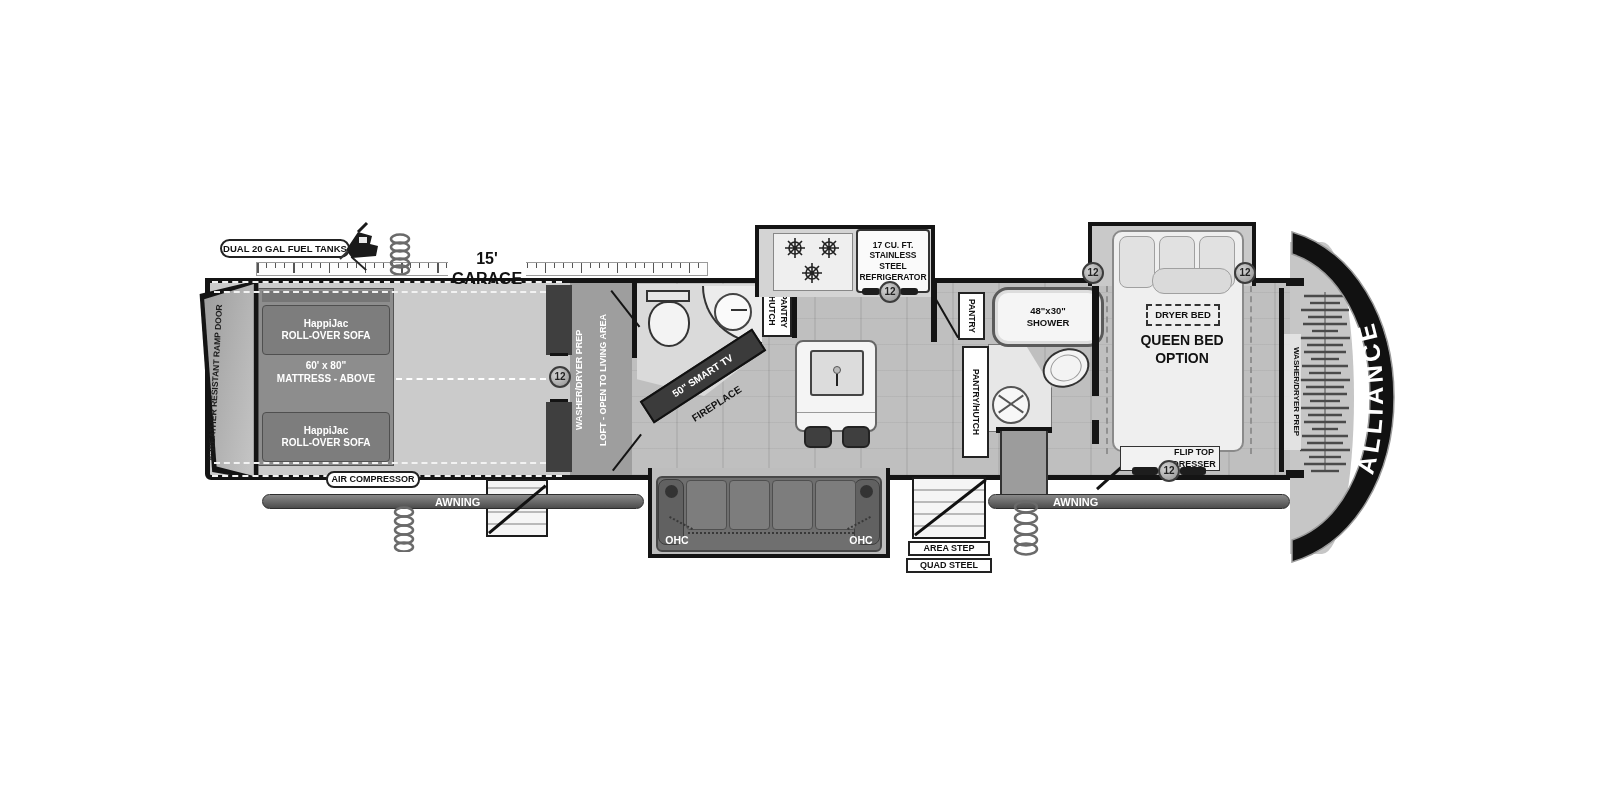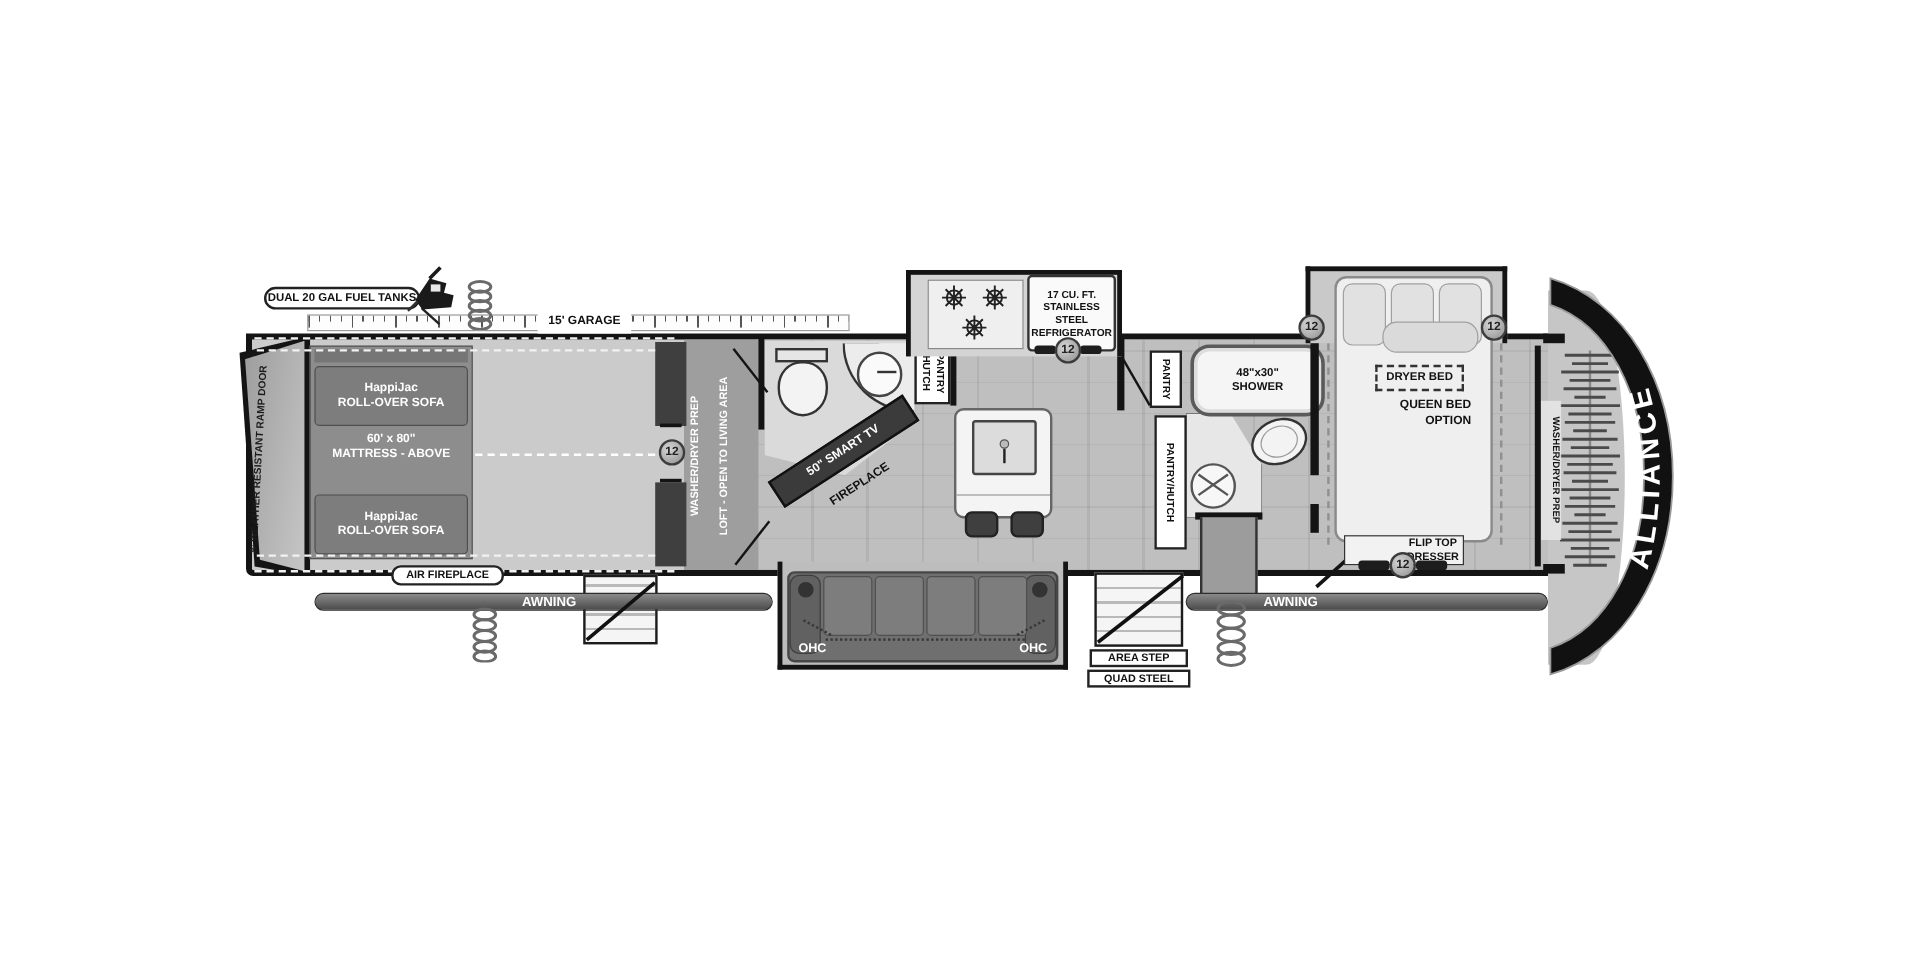--- a/index.html
+++ b/index.html
@@ -64,21 +64,21 @@
         <ellipse cx="12" cy="14" rx="9" ry="4.5"></ellipse>
       <ellipse cx="12" cy="22" rx="9" ry="4.5"></ellipse>
         <ellipse cx="12" cy="30" rx="9" ry="4.5"></ellipse>
         <ellipse cx="12" cy="37" rx="9" ry="4.5"></ellipse>
     </g>
   </svg>
   <div class="abs" style="left:256px;top:262px;width:452px;height:14px;background:#fdfdfd;border:1px solid #9a9a9a;z-index:14;
               background-image:repeating-linear-gradient(90deg,#555 0 1px,transparent 1px 9px),repeating-linear-gradient(90deg,#555 0 1.5px,transparent 1.5px 36px);
               background-size:100% 5px,100% 10px;background-repeat:repeat-x;"></div>
   <div class="abs whitebox" style="left:448px;top:259px;width:78px;height:19px;border:none;z-index:15;">
-    <span class="lbl" style="font-size:10px;">15' GARAGE</span>
+    <span class="lbl" style="font-size:16px;">15' GARAGE</span>
   </div>
 
   <div class="abs" style="left:258px;top:288px;width:136px;height:178px;background:#8d8d8d;border:1px solid #555;z-index:5;"></div>
   <div class="abs" style="left:262px;top:291px;width:128px;height:11px;background:#767676;z-index:6;"></div>
   <div class="abs seat" style="left:262px;top:305px;width:128px;height:50px;z-index:6;display:flex;align-items:center;justify-content:center;">
     <span class="lbl" style="font-size:10px;color:#fff;">HappiJac
 ROLL-OVER SOFA</span>
   </div>
   <div class="abs lbl" style="left:264px;top:360px;width:124px;font-size:10px;color:#fff;z-index:6;">60' x 80"
 MATTRESS - ABOVE</div>
@@ -181,21 +181,21 @@
   <div class="abs" style="left:1088px;top:222px;width:168px;height:64px;border:4px solid #141414;border-bottom:none;background:#c9c9c9;z-index:10;"></div>
   <div class="abs" style="left:1106px;top:286px;width:146px;height:168px;border-left:2px dashed #909090;border-right:2px dashed #909090;z-index:4;"></div>
   <div class="abs" style="left:1112px;top:230px;width:132px;height:222px;background:#efefef;border:2px solid #8a8a8a;border-radius:10px;z-index:11;"></div>
   <div class="abs" style="left:1119px;top:236px;width:36px;height:52px;background:#e1e1e1;border:1px solid #a0a0a0;border-radius:8px;z-index:12;"></div>
   <div class="abs" style="left:1159px;top:236px;width:36px;height:52px;background:#e1e1e1;border:1px solid #a0a0a0;border-radius:8px;z-index:12;"></div>
   <div class="abs" style="left:1199px;top:236px;width:36px;height:52px;background:#e1e1e1;border:1px solid #a0a0a0;border-radius:8px;z-index:12;"></div>
   <div class="abs" style="left:1152px;top:268px;width:80px;height:26px;background:#dadada;border:1px solid #a0a0a0;border-radius:12px;z-index:13;"></div>
   <div class="abs" style="left:1146px;top:304px;width:74px;height:22px;border:2px dashed #333;background:#efefef;z-index:13;display:flex;align-items:center;justify-content:center;">
     <span class="lbl" style="font-size:9.5px;">DRYER BED</span>
   </div>
-  <div class="abs lbl" style="left:1138px;top:332px;width:88px;font-size:10px;z-index:13;text-align:right;">QUEEN BED
+  <div class="abs lbl" style="left:1138px;top:332px;width:88px;font-size:14px;z-index:13;">QUEEN BED
 OPTION</div>
   <div class="abs m12" style="left:1082px;top:262px;">12</div>
   <div class="abs m12" style="left:1234px;top:262px;">12</div>
 
   <div class="abs" style="left:1120px;top:446px;width:100px;height:25px;background:#f2f2f2;border:1px solid #333;z-index:11;display:flex;align-items:center;justify-content:center;">
     <span class="lbl" style="font-size:9px;padding-left:48px;">FLIP TOP DRESSER</span>
   </div>
   <div class="abs wing" style="left:1132px;top:467px;width:26px;height:8px;"></div>
   <div class="abs wing" style="left:1180px;top:467px;width:26px;height:8px;"></div>
   <div class="abs m12" style="left:1158px;top:460px;">12</div>
@@ -254,21 +254,21 @@
   <div class="abs seat" style="left:729px;top:480px;width:41px;height:50px;z-index:12;"></div>
   <div class="abs seat" style="left:772px;top:480px;width:41px;height:50px;z-index:12;"></div>
   <div class="abs seat" style="left:815px;top:480px;width:41px;height:50px;z-index:12;"></div>
   <div class="abs" style="left:688px;top:532px;width:166px;border-top:2px dotted #383838;z-index:13;"></div>
   <div class="abs" style="left:668px;top:522px;width:26px;border-top:2px dotted #383838;transform:rotate(28deg);z-index:13;"></div>
   <div class="abs" style="left:846px;top:522px;width:26px;border-top:2px dotted #383838;transform:rotate(-28deg);z-index:13;"></div>
   <div class="abs lbl" style="left:662px;top:534px;width:30px;font-size:10.5px;color:#fff;z-index:14;">OHC</div>
   <div class="abs lbl" style="left:846px;top:534px;width:30px;font-size:10.5px;color:#fff;z-index:14;">OHC</div>
 
   <div class="abs pill" style="left:326px;top:471px;width:94px;height:17px;z-index:15;border-radius:8px;">
-    <span class="lbl" style="font-size:9px;">AIR FIREPLACE</span>
+    <span class="lbl" style="font-size:9px;">AIR COMPRESSOR</span>
   </div>
   <div class="abs awning" style="left:262px;top:494px;width:382px;height:15px;">
     <span style="margin-left:172px;">AWNING</span>
   </div>
   <div class="abs awning" style="left:988px;top:494px;width:302px;height:15px;">
     <span style="margin-left:64px;">AWNING</span>
   </div>
   <div class="abs steps" style="left:486px;top:479px;width:62px;height:58px;"></div>
   <div class="abs rail" style="left:488px;top:532px;width:74px;height:3px;transform:rotate(-40deg);"></div>
   <svg class="abs coil" style="left:392px;top:506px;" width="24" height="46" viewBox="0 0 24 46">

